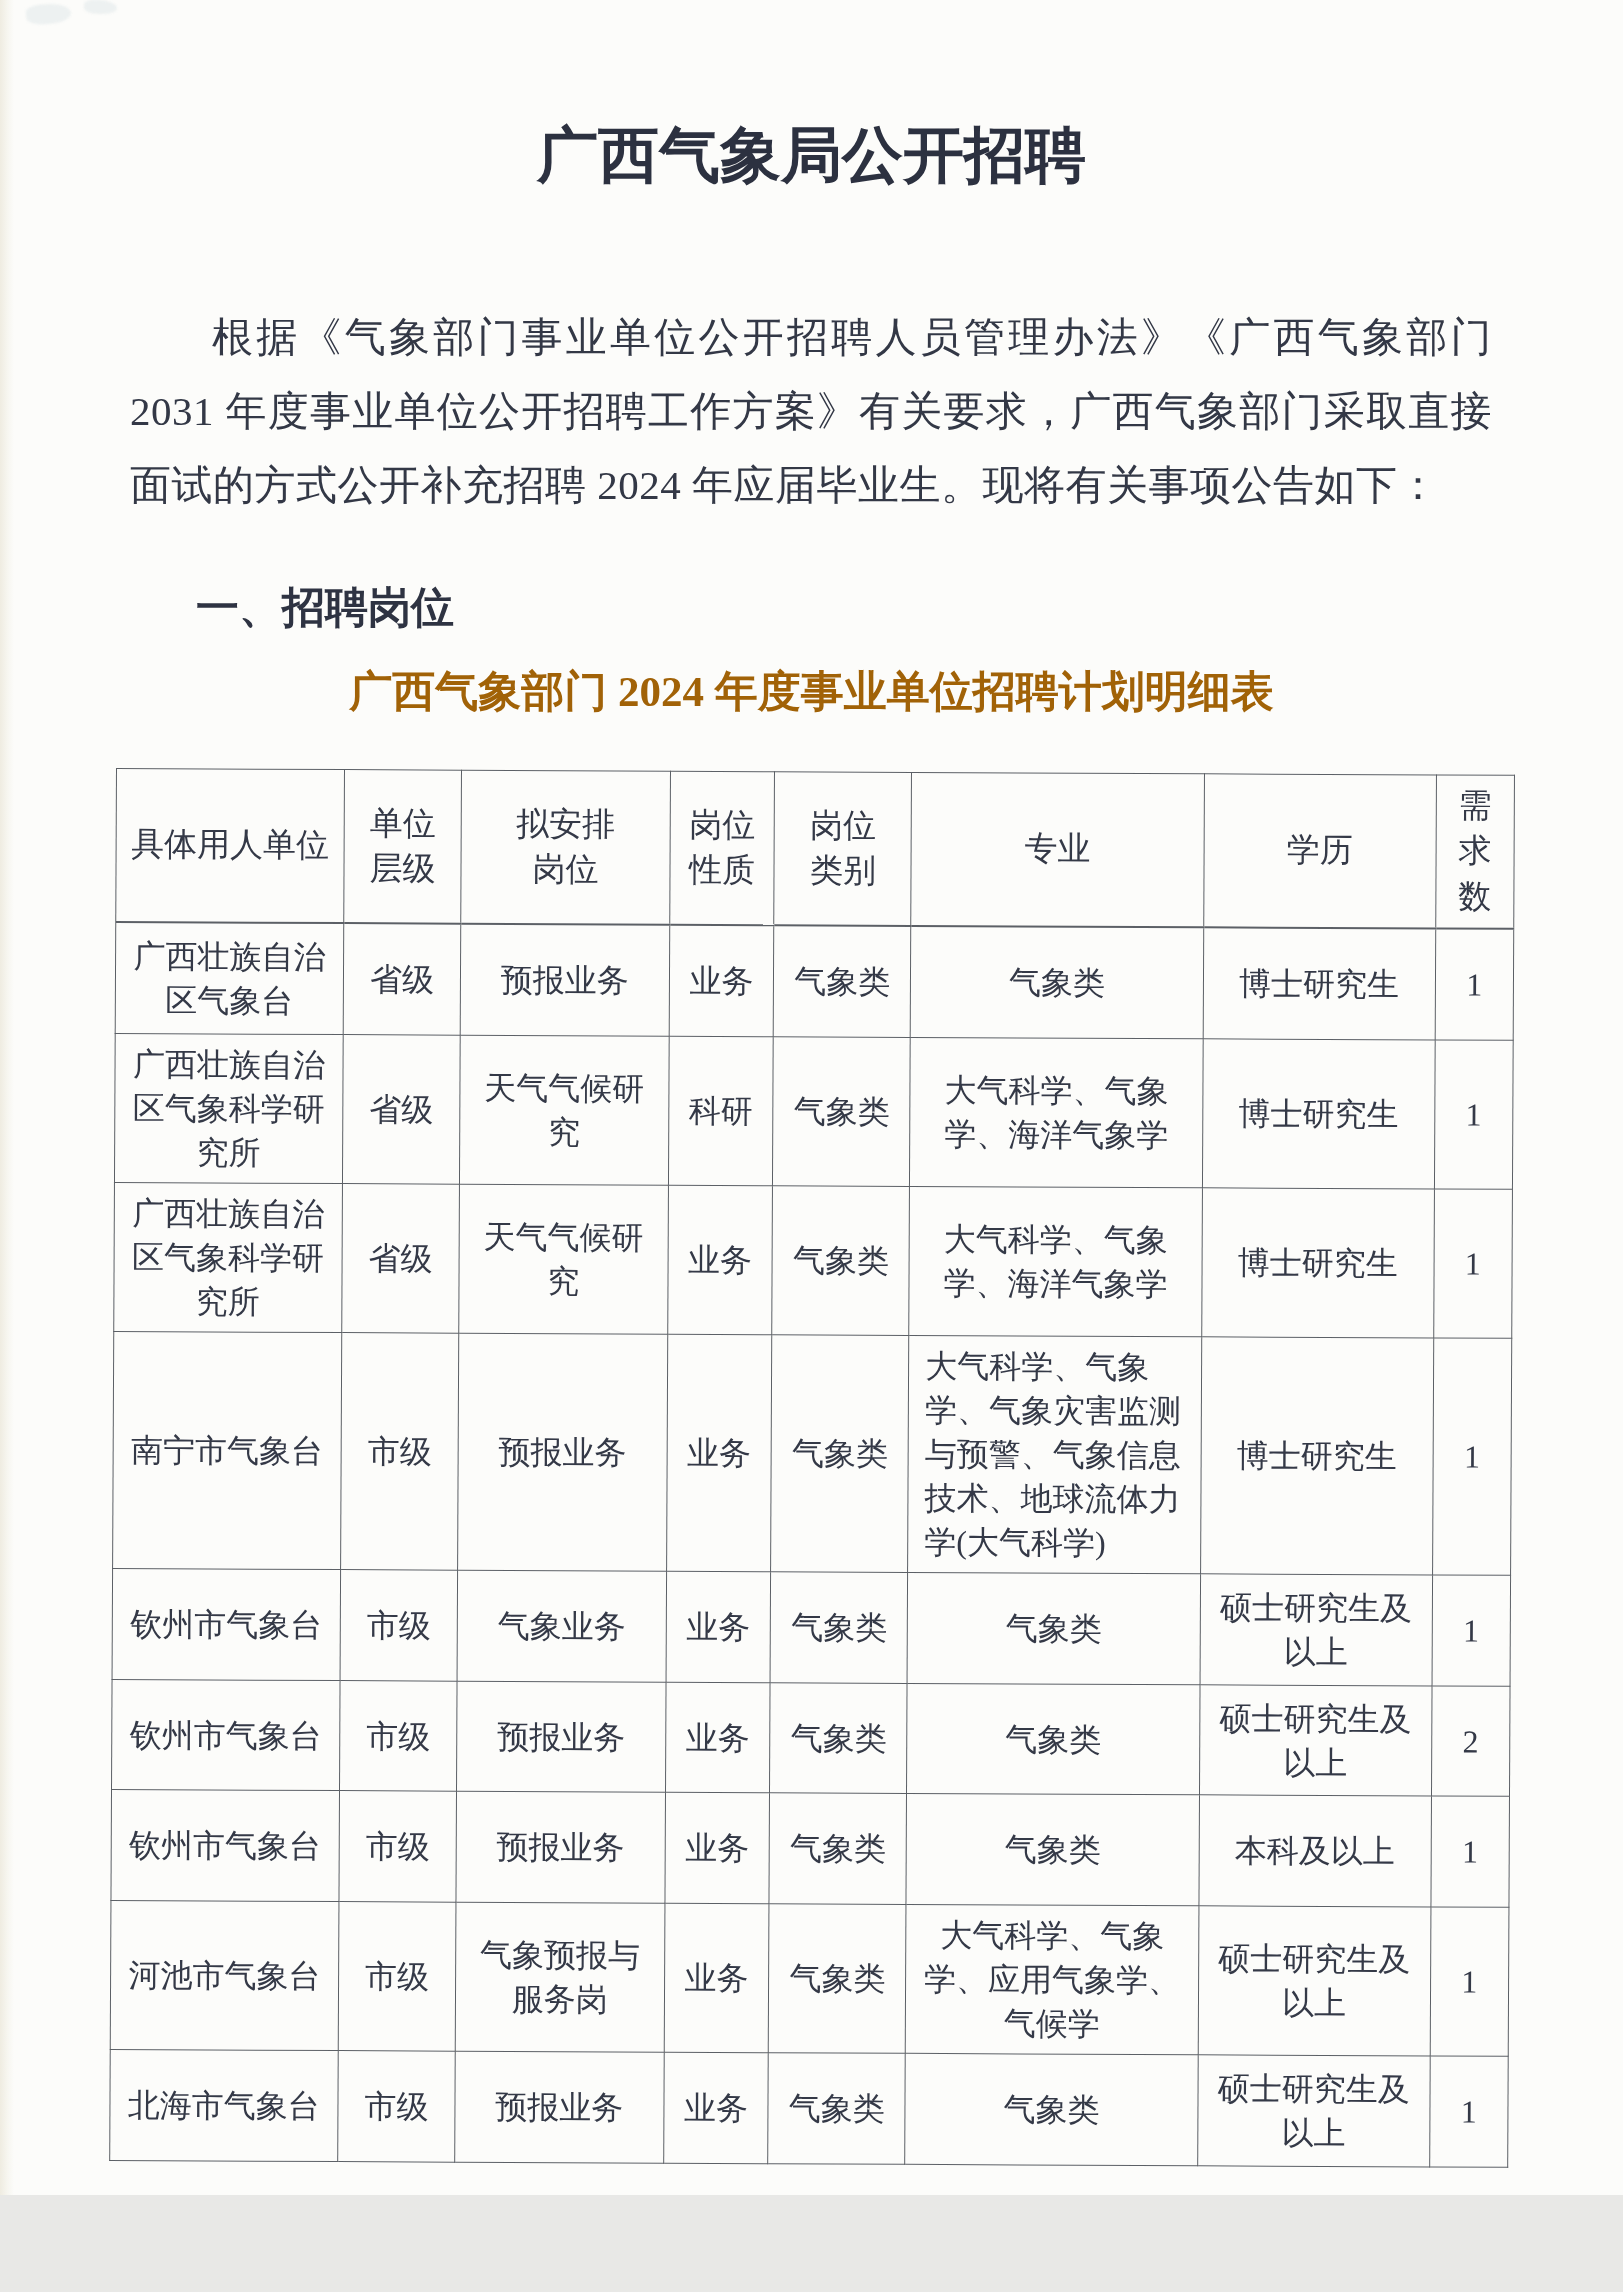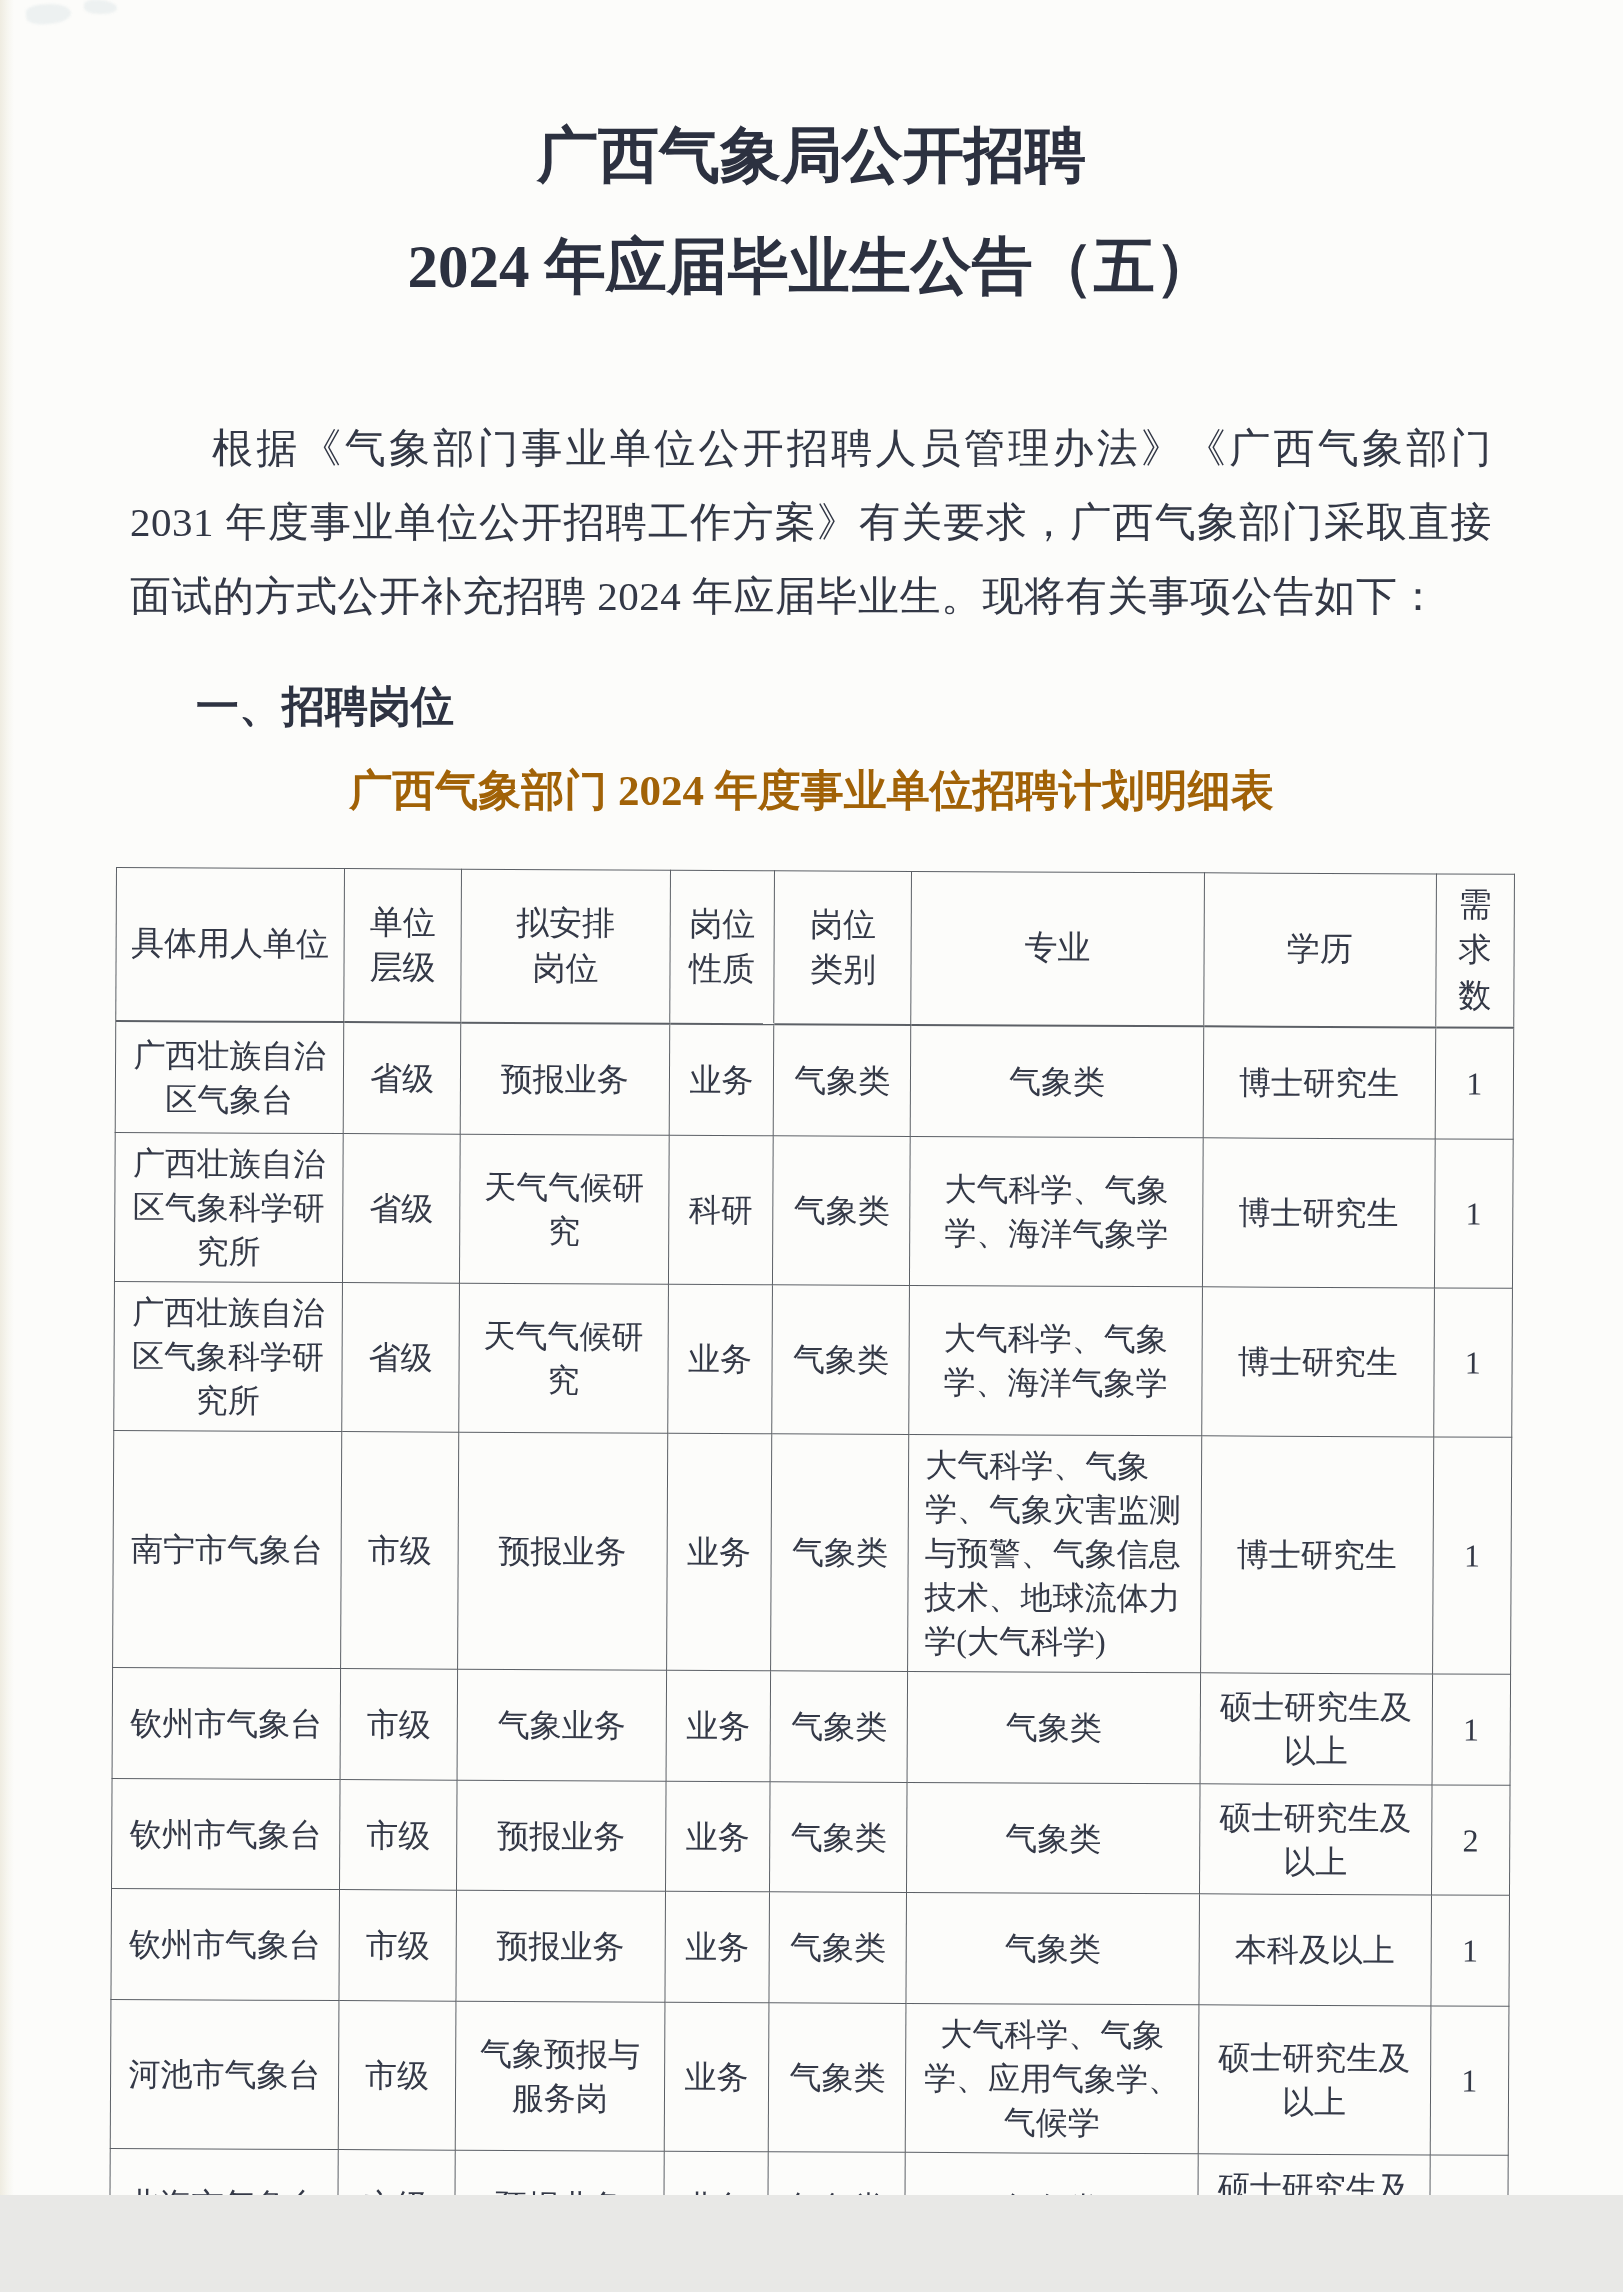--- a/index.html
+++ b/index.html
@@ -48,21 +48,21 @@
     margin: 90px 130px 0 130px;
     width: 1362px;
     font-size: 41px;
     line-height: 1.8;
     text-align: justify;
     text-indent: 2em;
     letter-spacing: 0.5px;
   }
 
   .section-heading {
-    margin: 45px 0 0 196px;
+    margin: 57px 0 0 196px;
     font-size: 43px;
     font-weight: bold;
     color: #2e3342;
     font-family: Liberation Serif, serif;
   }
 
   .table-title {
     margin: 25.5px 130px 0 130px;
     text-align: center;
     font-size: 43px;
@@ -111,21 +111,20 @@
 </head>
 <body>
 
 <div class="page">
   <div class="scan-edge"></div>
   <div class="scan-smudge smudge-1"></div>
   <div class="scan-smudge smudge-2"></div>
 
   <h1 class="doc-title">
     <span class="line">广西气象局公开招聘</span>
-    <span class="line">2024 年应届毕业生公告（五）</span>
   </h1>
 
   <p class="intro">根据《气象部门事业单位公开招聘人员管理办法》《广西气象部门 2031 年度事业单位公开招聘工作方案》有关要求，广西气象部门采取直接面试的方式公开补充招聘 2024 年应届毕业生。现将有关事项公告如下：</p>
 
   <div class="section-heading">一、招聘岗位</div>
 
   <div class="table-title">广西气象部门 2024 年度事业单位招聘计划明细表</div>
 
   <div class="table-wrap">
     <table class="plan">

